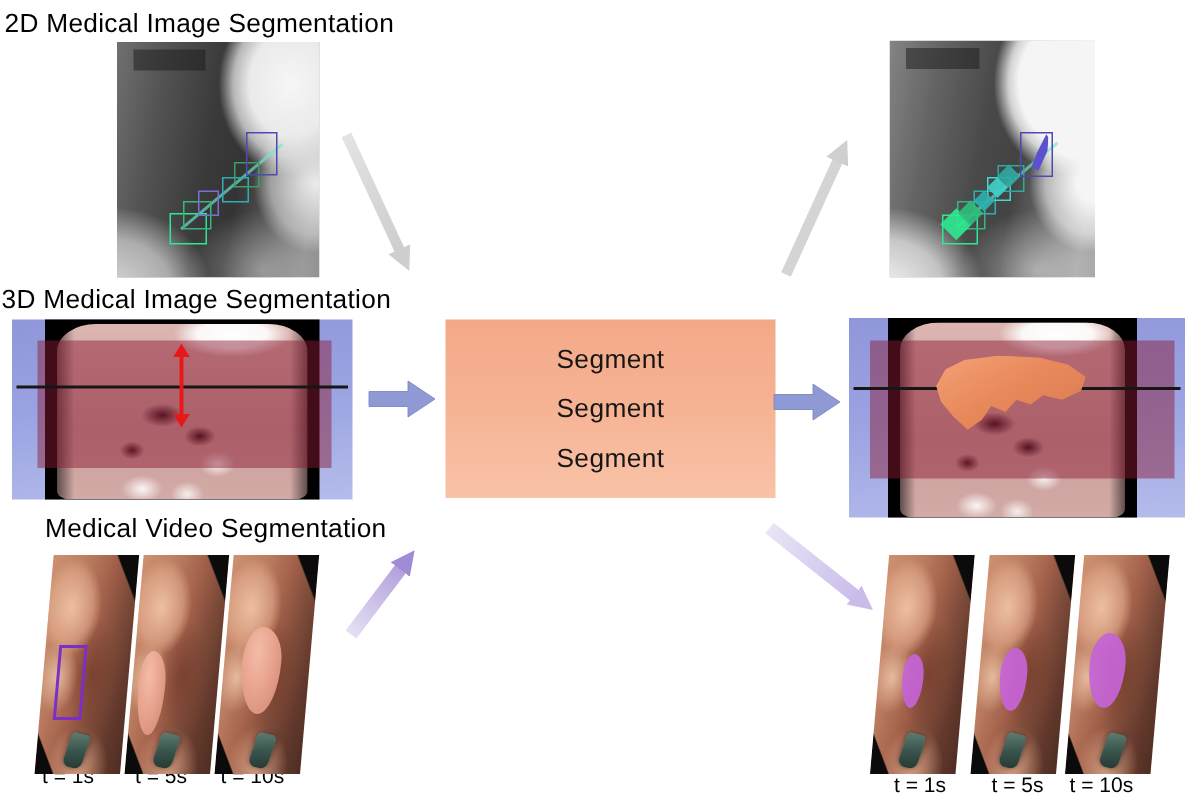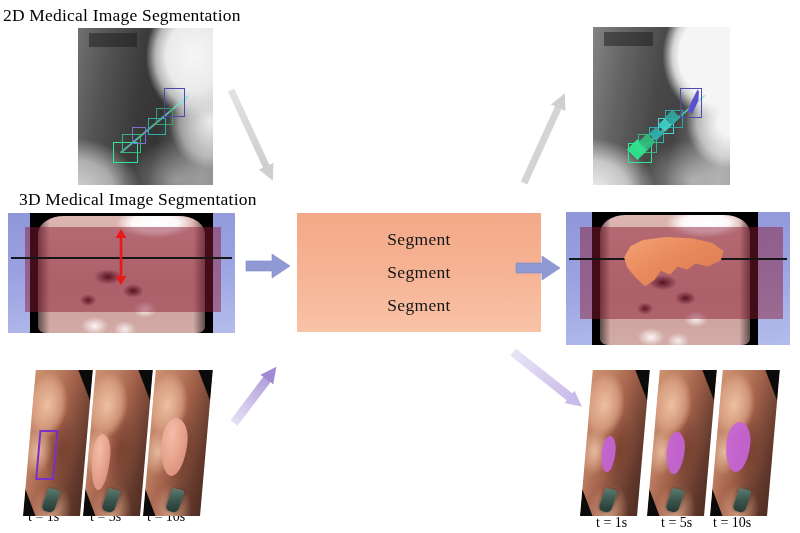--- a/index.html
+++ b/index.html
@@ -1,17 +1,17 @@
 <!DOCTYPE html>
 <html><head>
 <meta charset="utf-8">
 <style>
   html,body{margin:0;padding:0;background:#fff;}
   .canvas{position:relative;width:800px;height:533px;background:#fff;overflow:hidden;
-          font-family:Liberation Serif, serif;}
+          font-family:Liberation Sans, sans-serif;}
   .sec-title{position:absolute;font-size:17.5px;color:#000;white-space:nowrap;letter-spacing:.2px;}
 
   
   .xray{position:absolute;overflow:hidden;}
   .xr-base{position:absolute;inset:0;background:
     radial-gradient(ellipse 62px 78px at 86% 18%, #f6f6f6 0%, #eaeaea 45%, rgba(226,226,226,.75) 62%, rgba(210,210,210,0) 78%),
     radial-gradient(ellipse 55px 62px at 98% 60%, rgba(240,240,240,.95) 0%, rgba(222,222,222,.55) 55%, rgba(222,222,222,0) 75%),
     radial-gradient(ellipse 72px 58px at 72% 97%, rgba(205,205,205,.55) 0%, rgba(205,205,205,0) 70%),
     radial-gradient(ellipse 96px 78px at -2% 104%, #d4d4d4 0%, rgba(196,196,196,.8) 40%, rgba(170,170,170,0) 68%),
     linear-gradient(100deg,#707070 0%,#525252 22%,#3a3a3a 45%,#343434 60%,#555 75%,#8a8a8a 92%);}
@@ -55,34 +55,35 @@
   .instr{position:absolute;bottom:4px;left:20px;width:13px;height:23px;transform:rotate(14deg);
     border-radius:3px 3px 5px 5px;background:linear-gradient(165deg,#5d7d72 0%,#3a554d 50%,#243832 100%);
     box-shadow:0 0 4px rgba(0,0,0,.55);}
   .polyp{position:absolute;background:radial-gradient(ellipse at 38% 28%, #f4bca8 0%, #e6a18c 50%, #cd8572 100%);
     border-radius:46% 54% 50% 50%/40% 40% 60% 60%;}
   .pmask{position:absolute;background:#c564d6;opacity:.93;border-radius:48% 52% 50% 50%/42% 42% 58% 58%;}
   .pbox{position:absolute;border:2px solid #7a2fc8;}
   .ts{position:absolute;font-size:14px;color:#000;white-space:nowrap;text-align:right;}
 
   
-  .sam-box{position:absolute;left:297px;top:213px;width:244px;height:119px;
+  .sam-box{position:absolute;left:297px;top:213px;width:220px;height:119px;
     background:linear-gradient(180deg,#f3a988 0%,#f6b394 50%,#f9c3a8 100%);
     display:flex;flex-direction:column;justify-content:space-evenly;align-items:center;padding:4px 0;box-sizing:border-box;}
   .sam-line{font-size:17.5px;color:#151515;letter-spacing:.3px;}
 
   .arrows{position:absolute;left:0;top:0;pointer-events:none;}
 </style>
 </head>
 <body>
 
 <div class="canvas">
 
   <div class="sec-title" style="left:3px;top:5px">2D Medical Image Segmentation</div>
-  <div class="sec-title" style="left:19px;top:189px">3D Medical Image Segmentation</div>
+  <div class="sec-title" style="left:1px;top:189px">3D Medical Image Segmentation</div>
+  <div class="sec-title" style="left:30px;top:342px">Medical Video Segmentation</div>
 
   <div class="xray" style="left:78px;top:28px;width:135px;height:157px">
     <div class="xr-base"></div>
     <div class="xr-redact"></div>
     <div class="trail" style="left:42px;top:124px;width:88px"></div>
     <div class="bb" style="left:35px;top:114px;width:23px;height:19px;border-color:#2de896"></div>
     <div class="bb" style="left:44px;top:106px;width:17px;height:17px;border-color:#35b878"></div>
     <div class="bb" style="left:54px;top:99px;width:12px;height:15px;border-color:#7a6fd4"></div>
     <div class="bb" style="left:70px;top:90px;width:16px;height:15px;border-color:#2fb0b0"></div>
     <div class="bb" style="left:78px;top:80px;width:15px;height:15px;border-color:#3aa065"></div>

